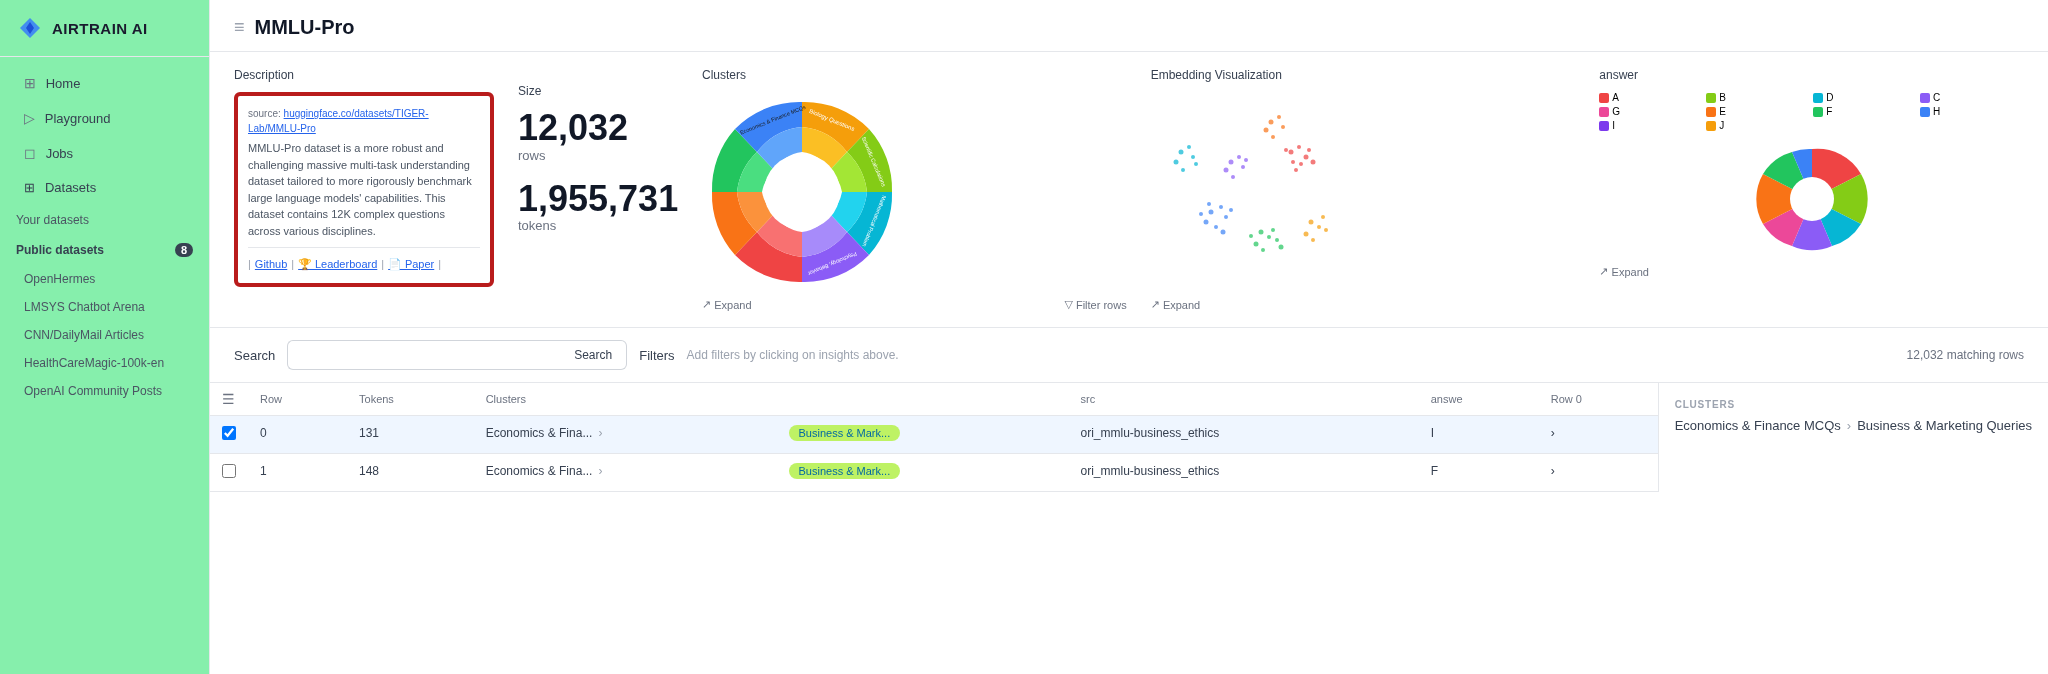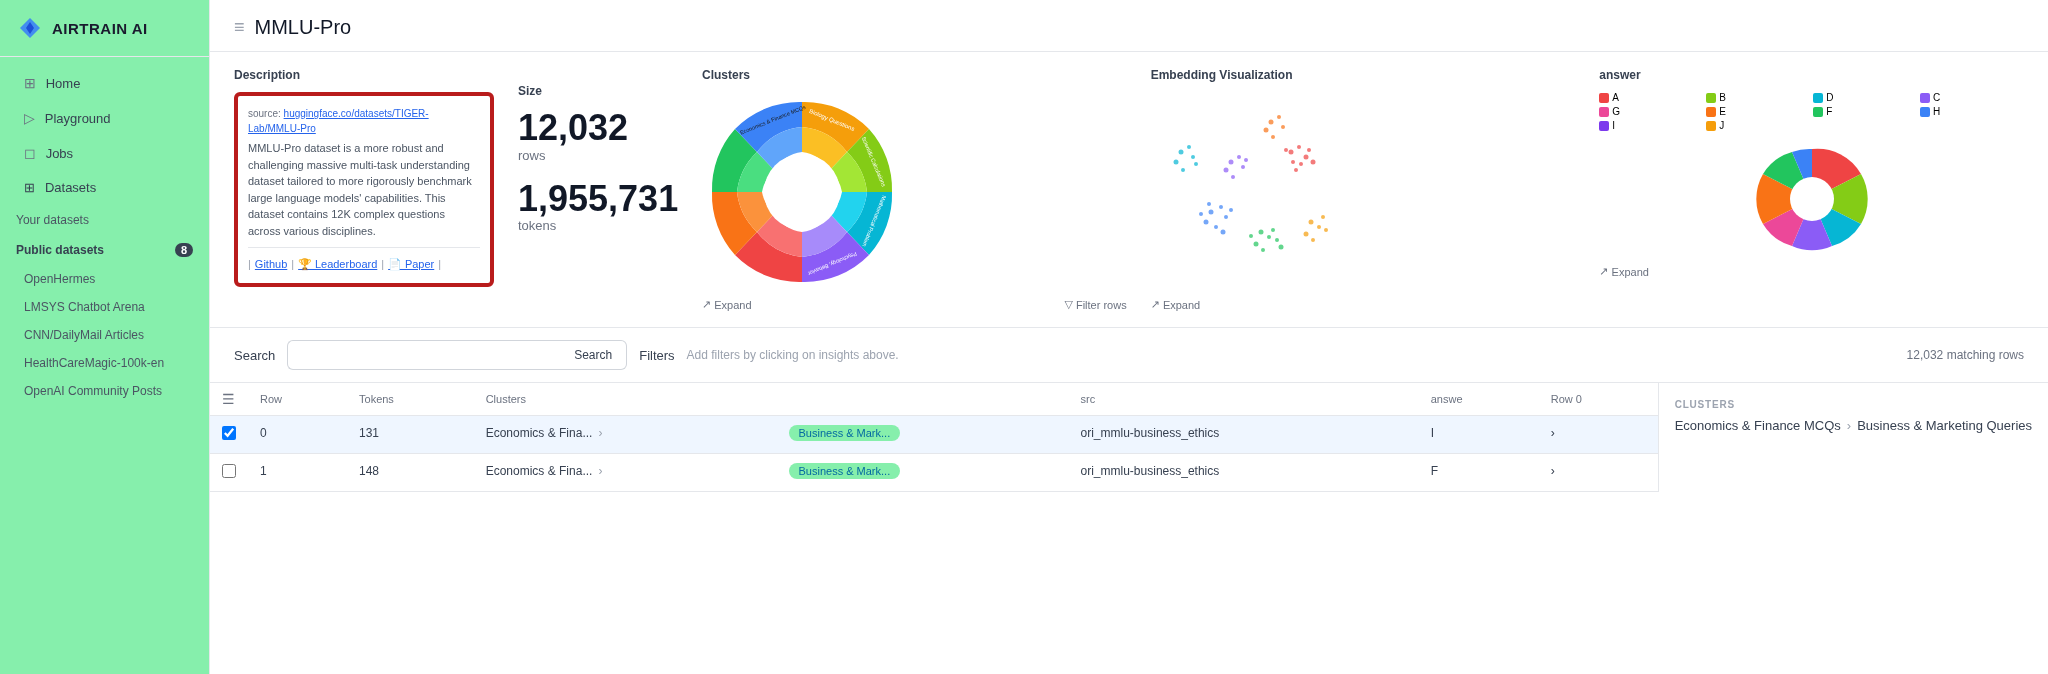--- a/index.html
+++ b/index.html
@@ -16,28 +16,28 @@
     .datasets-item { display: flex; align-items: center; justify-content: space-between; padding: 9px 16px; cursor: pointer; color: #374151; font-size: 13px; border-radius: 6px; margin: 1px 8px; }
     .datasets-left { display: flex; align-items: center; gap: 10px; }
     .public-datasets-header { display: flex; align-items: center; justify-content: space-between; padding: 8px 16px; font-size: 12px; font-weight: 600; color: #374151; }
     .public-datasets-badge { background: #374151; color: #fff; border-radius: 9px; padding: 1px 6px; font-size: 11px; }
     .dataset-list-item { padding: 7px 16px 7px 24px; font-size: 12px; color: #4b5563; cursor: pointer; }
 
     
     #main { flex: 1; overflow-y: auto; background: #fff; }
     .main-header { display: flex; align-items: center; gap: 10px; padding: 16px 24px 12px; border-bottom: 1px solid #e5e7eb; }
     .main-header-icon { color: #9ca3af; font-size: 18px; }
-    .main-title { font-size: 20px; font-weight: 400; color: #111827; }
+    .main-title { font-size: 20px; font-weight: 700; color: #111827; }
 
     
     .stats-row { display: flex; padding: 16px 24px; gap: 24px; border-bottom: 1px solid #e5e7eb; align-items: flex-start; }
 
     
     .desc-section { width: 260px; flex-shrink: 0; }
-    .section-label { font-size: 12px; font-weight: 700; color: #374151; margin-bottom: 10px; }
+    .section-label { font-size: 12px; font-weight: 400; color: #374151; margin-bottom: 10px; }
     .desc-box { border: 4px solid #b91c1c; border-radius: 6px; padding: 10px; font-size: 11px; color: #4b5563; line-height: 1.5; }
     .desc-box a { color: #2563eb; text-decoration: underline; }
     .desc-links { display: flex; gap: 4px; margin-top: 8px; font-size: 11px; border-top: 1px solid #e5e7eb; padding-top: 8px; }
     .desc-links a { color: #2563eb; text-decoration: underline; cursor: pointer; }
     .desc-links span { color: #9ca3af; }
 
     
     .size-section { width: 160px; flex-shrink: 0; margin-top: 16px; }
     .size-num { font-size: 36px; font-weight: 700; color: #111827; line-height: 1.1; }
     .size-unit { font-size: 13px; color: #6b7280; margin-bottom: 16px; }
@@ -74,21 +74,21 @@
     table { width: 100%; border-collapse: collapse; font-size: 12px; }
     thead th { padding: 8px 12px; text-align: left; font-weight: 500; color: #6b7280; border-bottom: 1px solid #e5e7eb; background: #fff; font-size: 11px; white-space: nowrap; }
     tbody tr { border-bottom: 1px solid #e5e7eb; }
     tbody tr.selected { background: #eff6ff; }
     tbody td { padding: 10px 12px; color: #374151; vertical-align: top; }
     .checkbox-cell { width: 24px; }
     .row-checkbox { width: 14px; height: 14px; cursor: pointer; }
     .cluster-chain { display: flex; align-items: center; gap: 6px; }
     .cluster-tag { color: #374151; }
     .cluster-arrow { color: #9ca3af; }
-    .cluster-sub { background: #86efac; color: #0369a1; border-radius: 12px; padding: 2px 10px; font-size: 11px; }
+    .cluster-sub { background: #bef264; color: #0369a1; border-radius: 12px; padding: 2px 10px; font-size: 11px; }
 
     
     .row-detail { background: #fff; border-left: 1px solid #e5e7eb; padding: 16px; min-width: 340px; }
     .detail-section-label { font-size: 10px; font-weight: 600; color: #9ca3af; letter-spacing: 0.08em; text-transform: uppercase; margin-bottom: 8px; }
     .detail-cluster-chain { display: flex; align-items: center; gap: 6px; font-size: 13px; color: #374151; }
     .detail-chevron { color: #9ca3af; }
 
     .your-datasets-item { padding: 8px 16px; font-size: 12px; color: #4b5563; cursor: pointer; }
   </style>
 </head>

